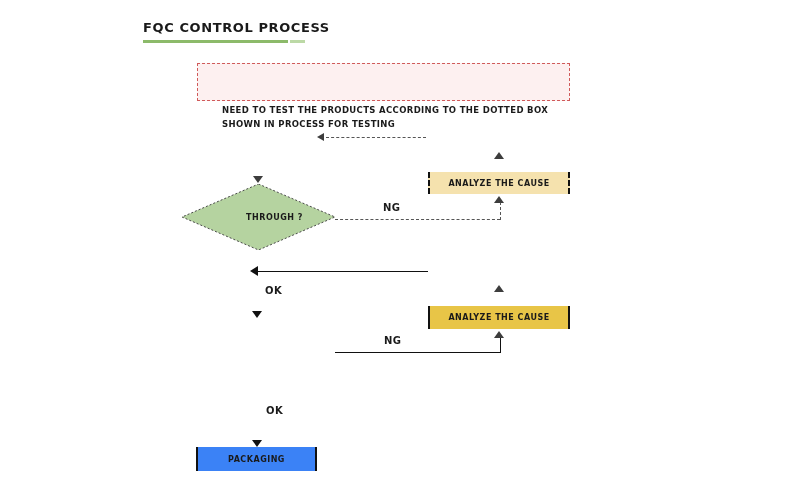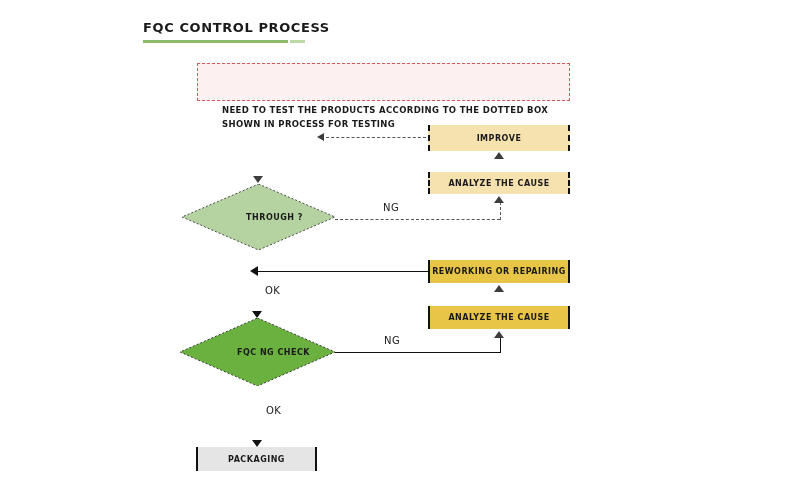--- a/index.html
+++ b/index.html
@@ -174,21 +174,21 @@
     width: 0; height: 0;
     border-top: 4.5px solid transparent;
     border-bottom: 4.5px solid transparent;
     border-right: 7px solid #3d3d3d;
   }
 
   
   .edge-label {
     position: absolute;
     font-size: 10px;
-    font-weight: normal;
+    font-weight: bold;
     color: #1a1a1a;
     letter-spacing: 0.5px;
     text-align: center;
   }
 </style>
 </head>
 <body>
 
 <div id="canvas">
 
@@ -196,23 +196,20 @@
     <div id="page-title">FQC CONTROL PROCESS</div>
   </div>
   <div id="title-rule"></div>
   <div id="title-rule-2"></div>
 
   <div id="notice-box">
     <div id="notice-text">NEED TO TEST THE PRODUCTS ACCORDING TO THE DOTTED BOX SHOWN IN PROCESS FOR TESTING</div>
   </div>
 
 
-  <div class="node dashed-side" style="left:428px; top:125px; width:142px; height:26px; background:#f5e2ae;">
-    <span>IMPROVE</span>
-  </div>
 
   <div class="node dashed-side" style="left:428px; top:172px; width:142px; height:22px; background:#f5e2ae;">
     <span>ANALYZE THE CAUSE</span>
   </div>
 
   <div class="hline-dashed" style="left:326px; top:137px; width:100px;"></div>
   <div class="arrow-left-dark" style="left:317px; top:133px;"></div>
 
   <div class="arrow-up" style="left:494px; top:152px;"></div>
 
@@ -223,49 +220,40 @@
     <div class="diamond-label">THROUGH ?</div>
   </div>
 
   <div class="arrow-down" style="left:253px; top:176px;"></div>
 
   <div class="hline-dashed" style="left:335px; top:219px; width:165px;"></div>
   <div class="vline-dashed" style="left:500px; top:202px; height:18px;"></div>
   <div class="arrow-up" style="left:494px; top:196px;"></div>
   <div class="edge-label" style="left:383px; top:202px;">NG</div>
 
-  <div class="node solid-side" style="left:428px; top:260px; width:142px; height:23px; background:#e8c547;">
-    <span>REWORKING OR REPAIRING</span>
-  </div>
 
   <div class="node solid-side" style="left:428px; top:306px; width:142px; height:23px; background:#e8c547;">
     <span>ANALYZE THE CAUSE</span>
   </div>
 
   <div class="hline-solid" style="left:258px; top:271px; width:170px;"></div>
   <div class="arrow-left" style="left:250px; top:266px;"></div>
   <div class="edge-label" style="left:265px; top:285px;">OK</div>
 
   <div class="arrow-up" style="left:494px; top:285px;"></div>
 
-  <div class="diamond-wrap" style="left:180px; top:318px; width:155px; height:68px;">
-    <svg class="diamond-shape" viewBox="0 0 155 68" preserveAspectRatio="none">
-      <polygon points="77.5,0 155,34 77.5,68 0,34" fill="#6ab13f" stroke="#3a3a3a" stroke-width="1" stroke-dasharray="2,2"></polygon>
-    </svg>
-    <div class="diamond-label">FQC NG CHECK</div>
-  </div>
 
   <div class="arrow-down-dark" style="left:252px; top:311px;"></div>
 
   <div class="hline-solid" style="left:335px; top:352px; width:166px;"></div>
   <div class="vline-solid" style="left:500px; top:337px; height:16px;"></div>
   <div class="arrow-up" style="left:494px; top:331px;"></div>
   <div class="edge-label" style="left:384px; top:335px;">NG</div>
 
   <div class="edge-label" style="left:266px; top:405px;">OK</div>
 
   <div class="arrow-down-dark" style="left:252px; top:440px;"></div>
 
-  <div class="node solid-side" style="left:196px; top:447px; width:121px; height:24px; background:#e5e5e5;">
+  <div class="node solid-side" style="left:196px; top:447px; width:121px; height:24px; background:#3b82f6;">
     <span>PACKAGING</span>
   </div>
 
 </div>
 
 </body></html>

